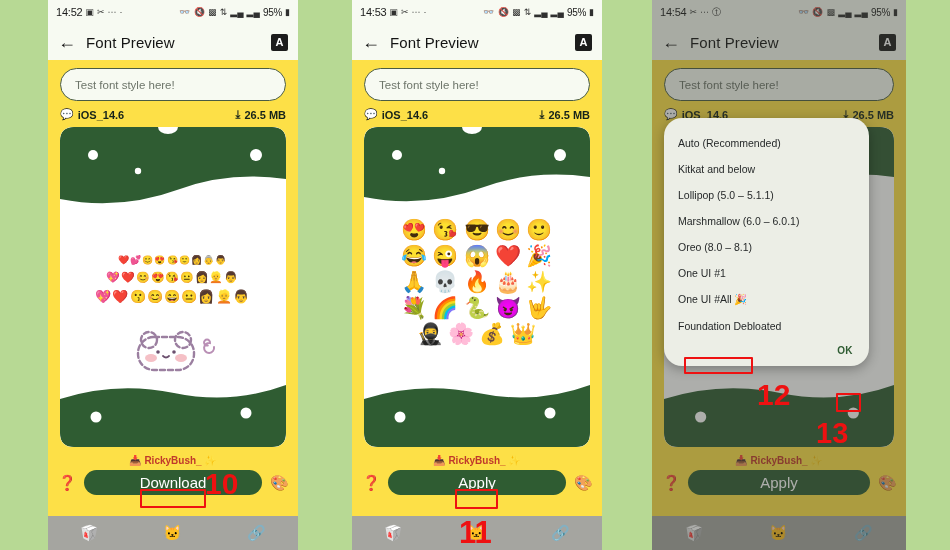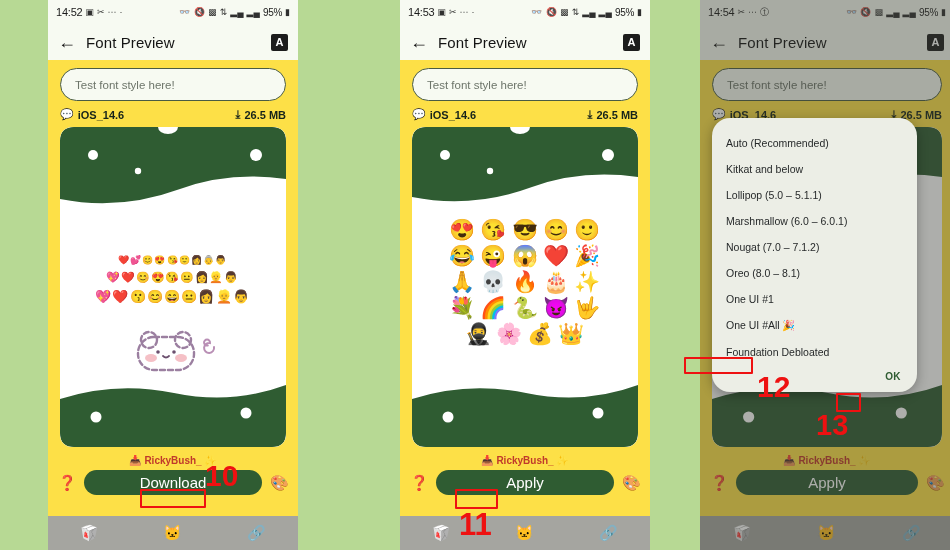--- a/index.html
+++ b/index.html
@@ -11,21 +11,21 @@
   }
   .stage { position:absolute; inset:0; display:flex; }
 
   .gutter { background:#b7d994; flex:0 0 auto; }
 
   .phone {
     position:relative; flex:0 0 auto; height:550px;
     background:#fde047; overflow:hidden;
   }
   .phone.p1 { width:250px; }
-  .phone.p2 { width:250px;margin-left:48px; }
+  .phone.p2 { width:250px; }
   .phone.p3 { width:254px; }
 
   
   .statusbar {
     height:24px; display:flex; align-items:center;
     padding:0 8px; font-size:10.5px; color:#1a1a1a;
     background:#f7faf2;
   }
   .sb-left { display:flex; align-items:center; gap:3px; }
   .sb-right { margin-left:auto; display:flex; align-items:center; gap:3px; }
@@ -128,21 +128,21 @@
   }
 
   
   .abox {
     position:absolute; border:2.5px solid #ee1111;
     pointer-events:none; border-radius:1px;
   }
   .anum {
     position:absolute; color:#ee1111; font-weight:bold;
     font-family:"Liberation Sans", sans-serif;
-    line-height:1; pointer-events:none;
+    line-height:1; pointer-events:none;margin-top:8px;
   }
 </style>
 </head>
 <body>
 
 <div class="stage">
 
   <div class="gutter" style="width:48px"></div>
 
   <div class="phone p1">
@@ -424,21 +424,20 @@
       <span>🔗</span>
     </div>
 
     <div class="scrim"></div>
 
     <div class="dialog">
       <div class="dlg-item">Auto (Recommended)</div>
       <div class="dlg-item">Kitkat and below</div>
       <div class="dlg-item">Lollipop (5.0 – 5.1.1)</div>
       <div class="dlg-item">Marshmallow (6.0 – 6.0.1)</div>
-      <div class="dlg-item">Nougat (7.0 – 7.1.2)</div>
       <div class="dlg-item">Oreo (8.0 – 8.1)</div>
       <div class="dlg-item">One UI #1</div>
       <div class="dlg-item sel">One UI #All 🎉</div>
       <div class="dlg-item">Foundation Debloated</div>
       <div class="dlg-ok">OK</div>
     </div>
   </div>
 
   <div class="gutter" style="flex:1"></div>
 </div>

